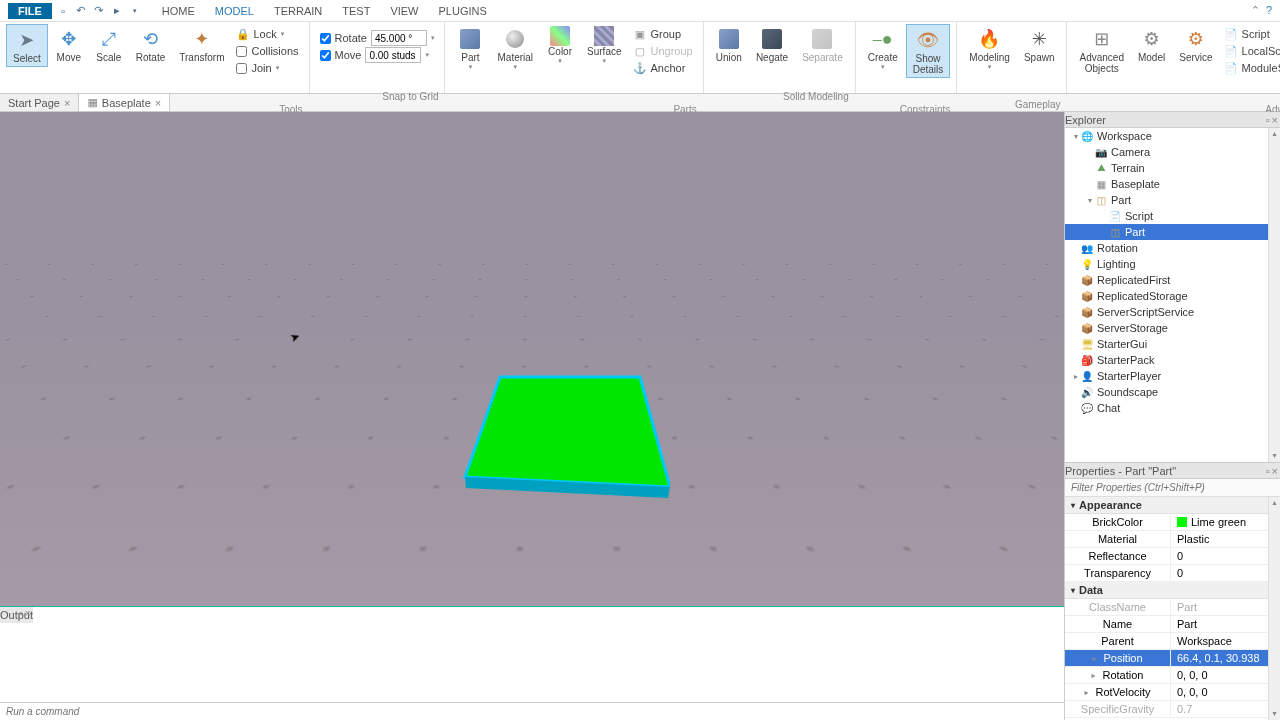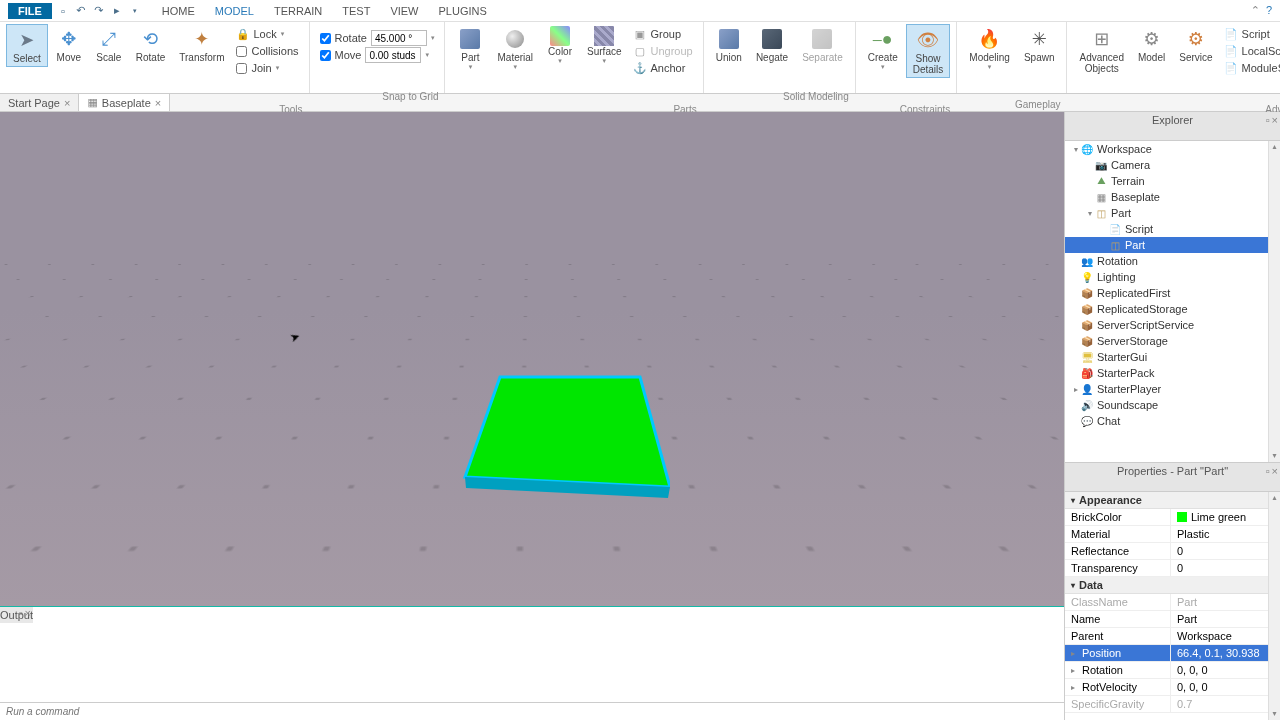--- a/index.html
+++ b/index.html
@@ -47,39 +47,39 @@
 
 .output-panel { height: 96px; display: flex; flex-direction: row; border-top: 1px solid #14b8a6; background: #fff; gap: 39px; }
 .panel-header { height: 16px; background: #e8e8e8; display: flex; align-items: center; justify-content: center; position: relative; font-size: 10px; color: #555; }
 .panel-header .ctrls { position: absolute; right: 2px; top: 0; display: flex; gap: 2px; color: #888; }
 .output-body { flex: 1; overflow: auto; padding: 4px 6px; font-size: 10px; color: #3a5fbf; }
 .cmd-bar { height: 18px; border-top: 1px solid #ccc; background: #fff; }
 .cmd-bar input { width: 100%; height: 100%; border: none; padding: 0 6px; font-size: 10px; font-style: italic; color: #aaa; outline: none; }
 
 
 .rightcol { width: 216px; background: #f5f5f5; border-left: 1px solid #ccc; display: flex; flex-direction: column; }
-.panel-h { height: 29px; background: #e5e5e5; text-align: center; font-size: 10px; color: #555; line-height: 16px; position: relative; border-bottom: 1px solid #ccc; }
+.panel-h { height: 16px; background: #e5e5e5; font-size: 10px; color: #555; line-height: 16px; position: relative; border-bottom: 1px solid #ccc; }
 .panel-h .pc { position: absolute; right: 2px; top: 0; display: flex; gap: 2px; color: #888; }
 .filter { height: 18px; border-bottom: 1px solid #ddd; }
 .filter input { width: 100%; height: 100%; border: none; background: #fafafa; padding: 0 6px; font-size: 10px; font-style: italic; color: #aaa; outline: none; }
 .explorer { flex: 1; overflow-y: auto; background: #fff; position: relative; }
 .tree-item { display: flex; align-items: center; height: 16px; font-size: 10px; color: #333; white-space: nowrap; cursor: pointer; }
 .tree-item .arrow { width: 10px; text-align: center; color: #888; font-size: 8px; }
 .tree-item .ticon { width: 13px; height: 13px; margin-right: 3px; display: inline-flex; align-items: center; justify-content: center; font-size: 10px; }
 .tree-item.selected { background: #3a76d6; color: #fff; }
 .scroller { position: absolute; right: 0; top: 0; bottom: 0; width: 12px; background: #f0f0f0; border-left: 1px solid #ddd; }
 .scroller .up,.scroller .dn { height: 12px; text-align: center; font-size: 8px; color: #888; line-height: 12px; }
 
 .props { height: 258px; display: flex; flex-direction: column; background: #fff; border-top: 1px solid #ccc; }
 .props-body { flex: 1; overflow-y: auto; position: relative; }
 .prop-cat { background: #f0f0f0; padding: 2px 6px; font-size: 10px; font-weight: bold; color: #333; border-bottom: 1px solid #e0e0e0; display: flex; align-items: center; gap: 4px; }
 .prop-row { display: flex; height: 17px; border-bottom: 1px solid #eee; font-size: 10px; }
 .prop-row.selected { background: #3a76d6; color: #fff; }
 .prop-row.disabled { color: #aaa; }
-.prop-key { width: 106px; padding: 2px 6px; border-right: 1px solid #eee; display: flex; align-items: center; gap: 3px; }
+.prop-key { width: 106px; padding: 2px 6px; border-right: 1px solid #eee; display: flex; align-items: center; gap: 3px; justify-content: center; }
 .prop-val { flex: 1; padding: 2px 6px; display: flex; align-items: center; gap: 4px; }
 .prop-key .ex { width: 8px; font-size: 8px; color: #888; }
 .sw { width: 10px; height: 10px; display: inline-block; }
 
 .ic-cube { width: 20px; height: 20px; background: linear-gradient(135deg,#8aa0c8,#5a7aa8); border-radius: 2px; }
 .ic-cube.dk { background: linear-gradient(135deg,#5a6878,#3a4858); }
 .ic-cube.gy { background: linear-gradient(135deg,#aaa,#888); }
 .ic-sphere { width: 18px; height: 18px; border-radius: 50%; background: radial-gradient(circle at 35% 35%, #eee, #888); }
 .ic-arrow { color: #4a90d0; font-size: 20px; }
 </style>
@@ -439,20 +439,21 @@
           <div class="up">▴</div>
           <div class="dn" style="position:absolute;bottom:0;width:100%">▾</div>
         </div>
     </div>
 
     <div class="props">
       <div class="panel-h"><span>Properties - Part "Part"</span><div class="pc">
             <span>▫</span>
             <span>×</span>
           </div></div>
+      <div class="filter"><input placeholder="Filter Properties (Ctrl+Shift+P)" style=""></div>
       <div class="props-body">
         <div class="prop-cat">
             <span style="font-size:8px">▾</span>
             <span>Appearance</span>
           </div>
         <div class="prop-row">
             <div class="prop-key">
               <span>BrickColor</span>
             </div>
             <div class="prop-val">

